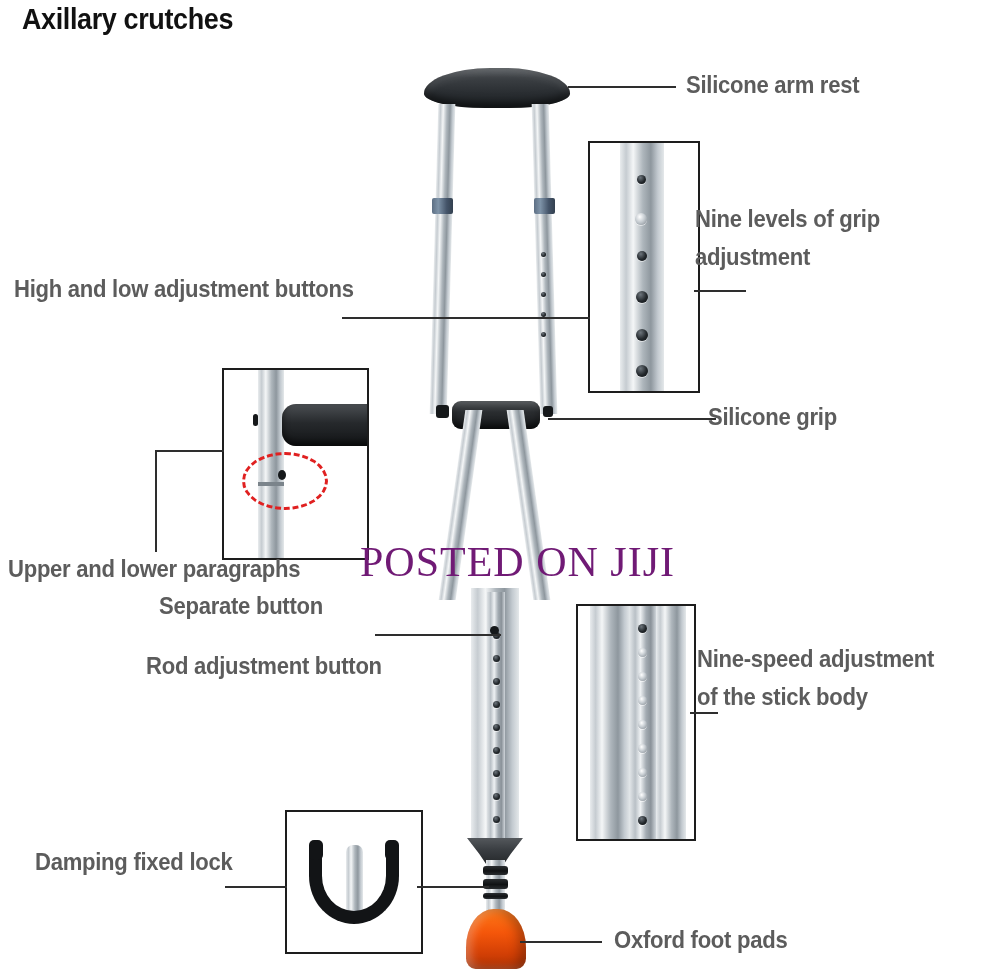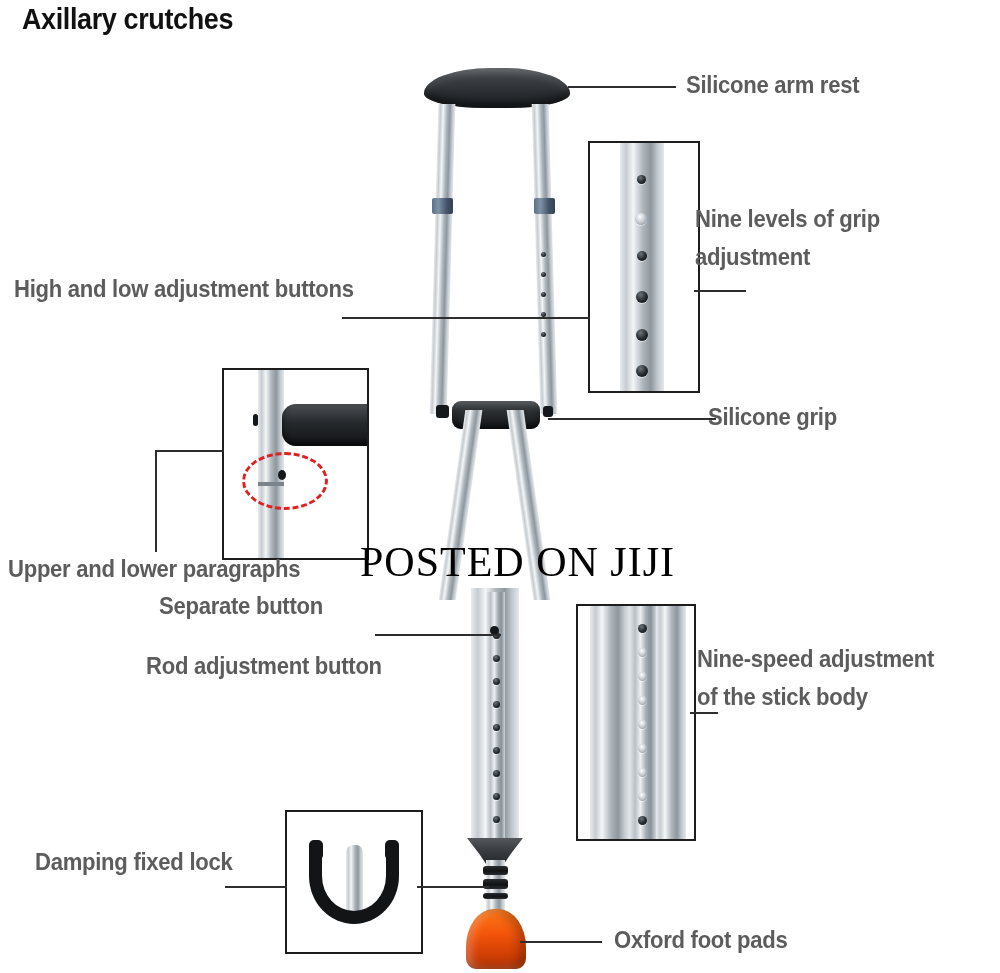--- a/index.html
+++ b/index.html
@@ -116,21 +116,21 @@
     position:absolute;
     background:linear-gradient(180deg,#ff7a18 0%,#f4560a 40%,#d23f05 75%,#b33404 100%);
     border-radius:46% 46% 16% 16% / 64% 64% 18% 18%;
     box-shadow:inset -6px 0 12px rgba(0,0,0,.30), inset 5px 0 10px rgba(255,255,255,.28);
   }
 
   
   .wm{
     position:absolute;
     font-family:"Liberation Serif", serif;
-    color:#000000;
+    color:#701a75;
     font-weight:400;
     white-space:nowrap;
     letter-spacing:1px;
   }
   .wm1{left:360px; top:538px; font-size:42px;}
   .wm2{left:258px; top:622px; font-size:56px;}
 </style>
 </head>
 <body>
 

